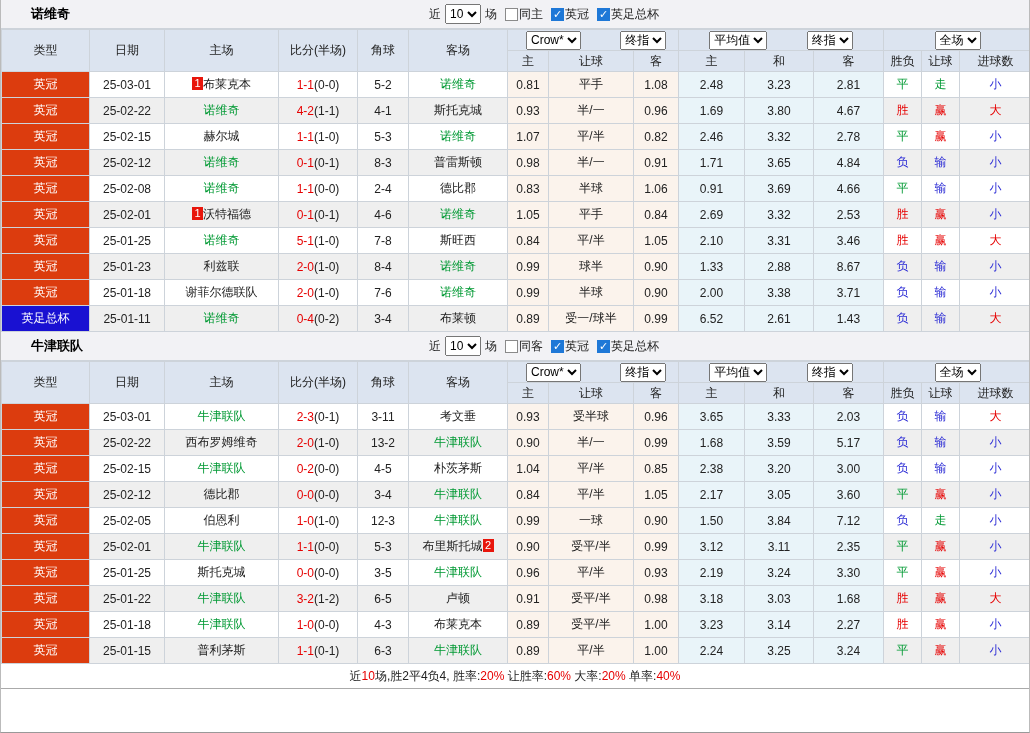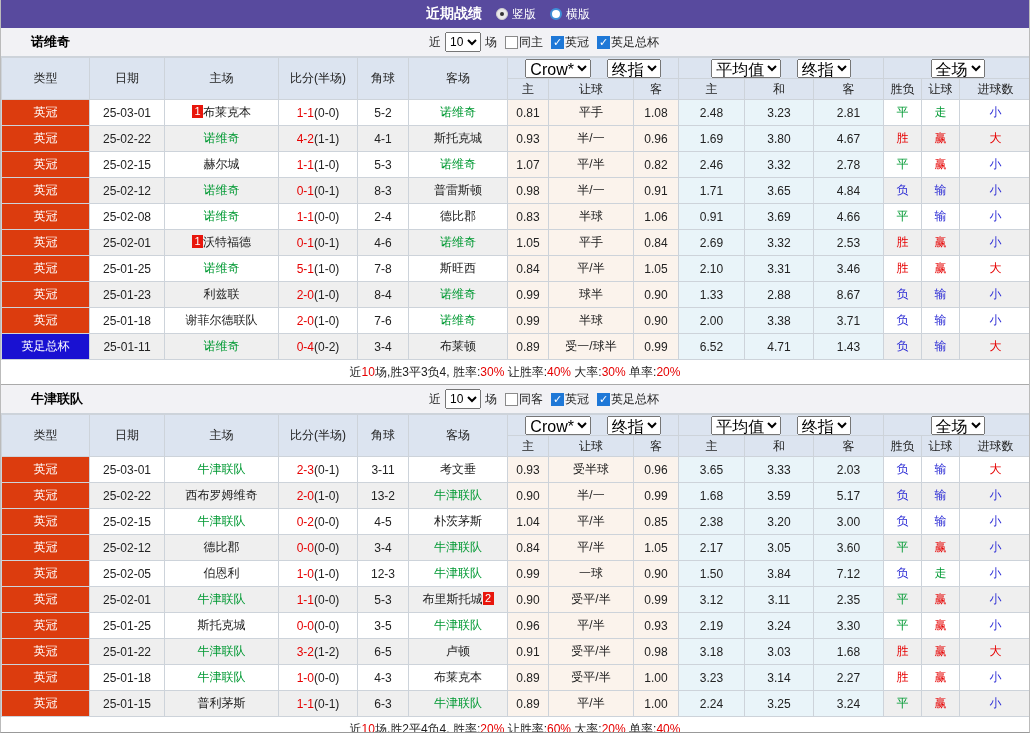--- a/index.html
+++ b/index.html
@@ -21,21 +21,21 @@
   .filters{position:absolute;left:428px;display:flex;align-items:center;white-space:nowrap;}
   .filters select{margin:0 4px;font-size:12px;height:20px;}
   .cb{display:inline-block;width:13px;height:13px;border:1px solid #8a8a8a;background:#fff;vertical-align:-2px;margin:0 1px 0 8px;box-sizing:border-box;position:relative;}
   .cb.checked{background:#1e78d7;border-color:#1e78d7;}
   .cb.checked::after{content:"\2713";color:#fff;font-size:11px;font-weight:bold;position:absolute;left:1px;top:-1px;line-height:13px;}
 
   
   table{border-collapse:collapse;table-layout:fixed;width:1030px;}
   th,td{border:1px solid #cdd3da;text-align:center;overflow:hidden;white-space:nowrap;padding:0;font-size:12px;}
   thead th{background:#dce4f0;font-weight:normal;height:20px;color:#222;}
-  thead select{font-size:16px;height:19px;margin:0 6px;}
+  thead select{font-size:12px;height:19px;margin:0 18px;}
   tbody td{height:25px;background:#fff;}
   tbody tr:nth-child(even) td{background:#efefef;}
   tbody td.c-odds, tbody tr:nth-child(even) td.c-odds{background:#fbf3ec;}
   tbody td.c-avg, tbody tr:nth-child(even) td.c-avg{background:#e9f4f9;}
   td.t-lg{background:#dc3c0e !important;color:#fff;}
   td.t-cup{background:#1911d2 !important;color:#fff;}
   .team-green{color:#009933;}
   .score-main{color:#e60000;}
   .card{display:inline-block;background:#e8160c;color:#fff;font-size:11px;line-height:13px;width:11px;height:13px;text-align:center;vertical-align:1px;}
   .res-red{color:#e60000;}
@@ -43,27 +43,20 @@
   .res-blue{color:#2b2bd5;}
 
   .summary{height:24px;line-height:24px;text-align:center;font-size:12px;color:#222;border-bottom:1px solid #aaa;background:#fff;}
   .summary .sr{color:#e60000;}
 </style>
 </head>
 <body>
 
 <div id="page">
 
-  <div class="topbar">
-    <span class="title">近期战绩</span>
-    <span class="radio checked"></span>
-    <span class="radio-label">竖版</span>
-    <span class="radio unchecked"></span>
-    <span class="radio-label">横版</span>
-  </div>
 
   <div class="section">
     <div class="section-head">
       <span class="team-name">诺维奇</span>
       <span class="filters">
         <span>近</span>
         <select><option>10</option></select>
         <span>场</span>
         <span class="cb"></span>
         <span>同主</span>
@@ -281,29 +274,28 @@
             <td class="t-cup">英足总杯</td>
             <td>25-01-11</td>
             <td><span class="team-green">诺维奇</span></td>
             <td><span class="score-main">0-4</span><span class="score-half">(0-2)</span></td>
             <td>3-4</td>
             <td><span>布莱顿</span></td>
             <td class="c-odds">0.89</td>
             <td class="c-odds">受一/球半</td>
             <td class="c-odds">0.99</td>
             <td class="c-avg">6.52</td>
-            <td class="c-avg">4.71</td>
+            <td class="c-avg">2.61</td>
             <td class="c-avg">1.43</td>
             <td class="c-res res-blue">负</td>
             <td class="c-res res-blue">输</td>
             <td class="c-res res-red">大</td>
           </tr>
         </tbody>
     </table>
-    <div class="summary" id="summary-0"><span>近</span><span class="sr">10</span><span>场,胜3平3负4, 胜率:</span><span class="sr">30%</span><span> 让胜率:</span><span class="sr">40%</span><span> 大率:</span><span class="sr">30%</span><span> 单率:</span><span class="sr">20%</span></div>
   </div>
 
   <div class="section">
     <div class="section-head">
       <span class="team-name">牛津联队</span>
       <span class="filters">
         <span>近</span>
         <select><option>10</option></select>
         <span>场</span>
         <span class="cb"></span>

